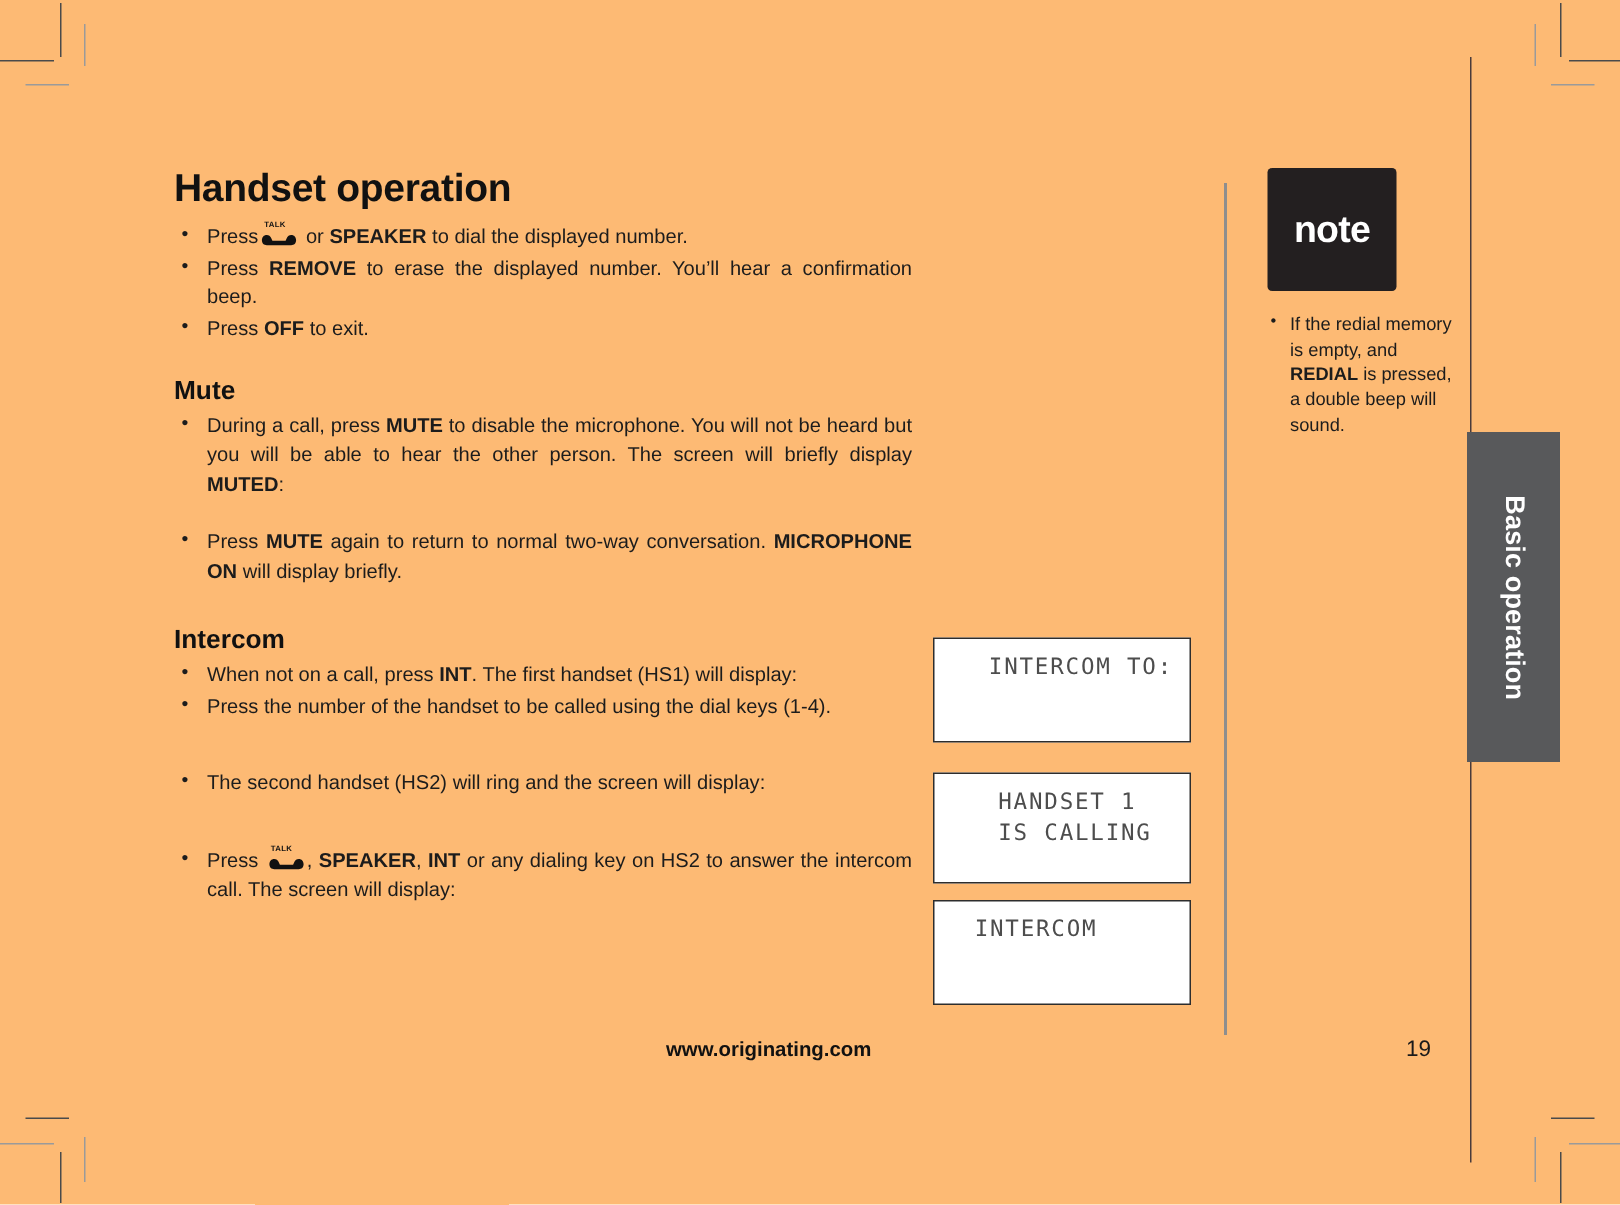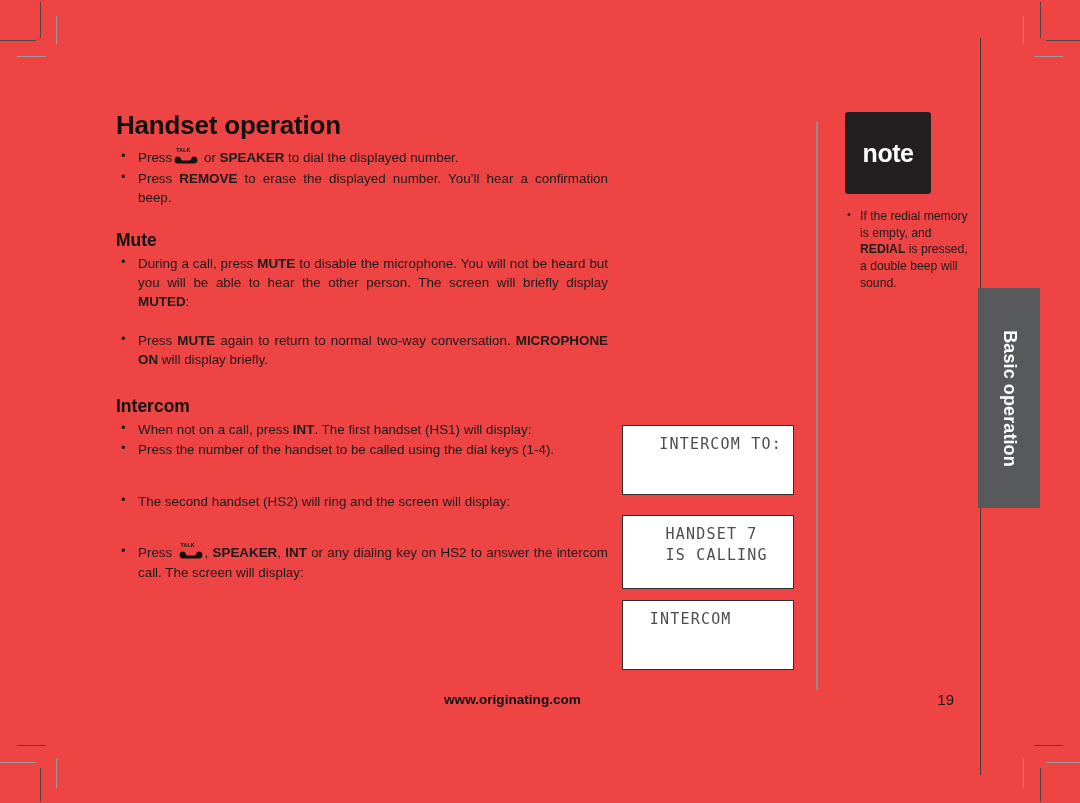--- a/index.html
+++ b/index.html
@@ -10,21 +10,21 @@
     background: #ffffff;
     font-family: "Liberation Sans", sans-serif;
     color: #1a1a1a;
     overflow: hidden;
   }
 
   #page {
     position: relative;
     width: 1080px;
     height: 803px;
-    background: #ef4444;
+    background: #fdba74;
   }
 
   
   .cmark { position: absolute; background: #6a6a6a; }
   .cmark.v { width: 1px; }
   .cmark.h { height: 1px; }
   .cmark.dark { background: #4a4a4a; }
   .cmark.light { background: #9a9a9a; }
 
   .edge-rule { position: absolute; width: 1px; background: #4a3b3b; }
@@ -254,20 +254,21 @@
 
     <h1 class="page-title">Handset operation</h1>
 
     <ul class="bullets">
       <li class="bullet">
         <span>Press</span><span class="talk-key"><span class="talk-word">TALK</span><svg class="handset" viewBox="0 0 26 9" xmlns="http://www.w3.org/2000/svg">
               <path d="M1.6 5.2c0-2.2 1.3-3.6 3.2-3.6 1.5 0 2.4 0.8 2.9 1.9l0.9 2.0h8.8l0.9-2.0c0.5-1.1 1.4-1.9 2.9-1.9 1.9 0 3.2 1.4 3.2 3.6 0 2.1-1.4 3.3-3.3 3.3H4.9C3.0 8.5 1.6 7.3 1.6 5.2z" fill="#111"></path>
             </svg></span><span> or </span><b>SPEAKER</b><span> to dial the displayed number.</span>
       </li>
       <li class="bullet just">Press <b>REMOVE</b> to erase the displayed number. You’ll hear a confirmation beep.</li>
+      <li class="bullet">Press <b>OFF</b> to exit.</li>
     </ul>
 
     <h2 class="section-title">Mute</h2>
     <ul class="bullets">
       <li class="bullet just">During a call, press <b>MUTE</b> to disable the microphone. You will not be heard but you will be able to hear the other person. The screen will briefly display <b>MUTED</b>:</li>
       <li class="bullet just gap">Press <b>MUTE</b> again to return to normal two-way conversation. <b>MICROPHONE ON</b> will display briefly.</li>
     </ul>
 
     <h2 class="section-title tight">Intercom</h2>
     <ul class="bullets">
@@ -276,21 +277,21 @@
       <li class="bullet gap-lg">The second handset (HS2) will ring and the screen will display:</li>
       <li class="bullet just gap-lg">Press <span class="talk-key"><span class="talk-word">TALK</span><svg class="handset" viewBox="0 0 26 9" xmlns="http://www.w3.org/2000/svg">
               <path d="M1.6 5.2c0-2.2 1.3-3.6 3.2-3.6 1.5 0 2.4 0.8 2.9 1.9l0.9 2.0h8.8l0.9-2.0c0.5-1.1 1.4-1.9 2.9-1.9 1.9 0 3.2 1.4 3.2 3.6 0 2.1-1.4 3.3-3.3 3.3H4.9C3.0 8.5 1.6 7.3 1.6 5.2z" fill="#111"></path>
             </svg></span>, <b>SPEAKER</b>, <b>INT</b> or any dialing key on HS2 to answer the intercom call. The screen will display:</li>
     </ul>
   </div>
 
 
   <div class="lcd" id="lcd-1" style="left:622px; top:425px; width:172px; height:70px;text-align:right;"><span class="row indent1">INTERCOM TO:</span><span class="row spacer">&nbsp;</span><span class="row spacer">&nbsp;</span></div>
 
-  <div class="lcd" id="lcd-2" style="left:622px; top:515px; width:172px; height:74px;"><span class="row indent2">HANDSET 7</span><span class="row indent2">IS CALLING</span><span class="row spacer">&nbsp;</span></div>
+  <div class="lcd" id="lcd-2" style="left:622px; top:515px; width:172px; height:74px;"><span class="row indent2">HANDSET 1</span><span class="row indent2">IS CALLING</span><span class="row spacer">&nbsp;</span></div>
 
   <div class="lcd" id="lcd-3" style="left:622px; top:600px; width:172px; height:70px;"><span class="row indent1">INTERCOM</span><span class="row spacer">&nbsp;</span><span class="row spacer">&nbsp;</span></div>
 
   <div id="divider"></div>
 
   <div id="note-panel">
     <div id="note-badge">
       <span class="note-word">note</span>
     </div>
     <ul class="note-bullets">

